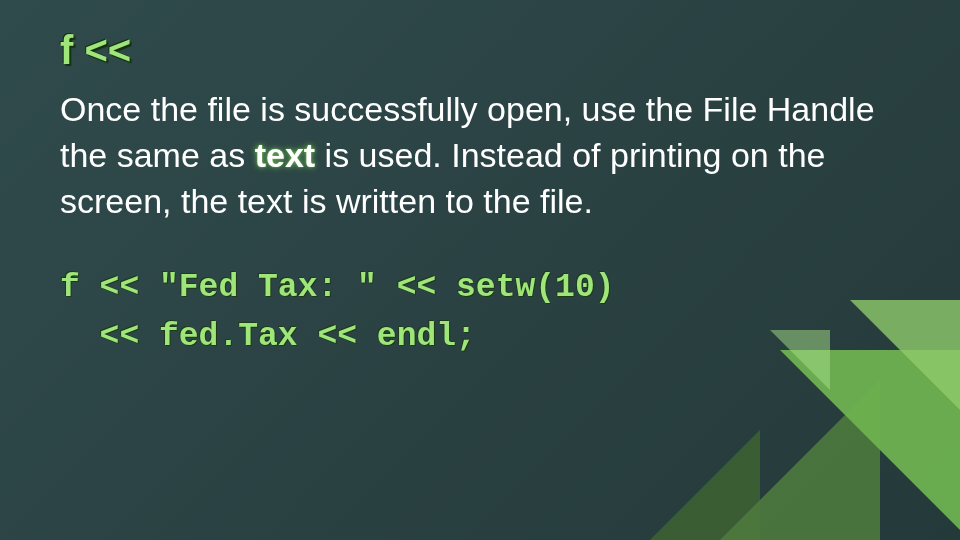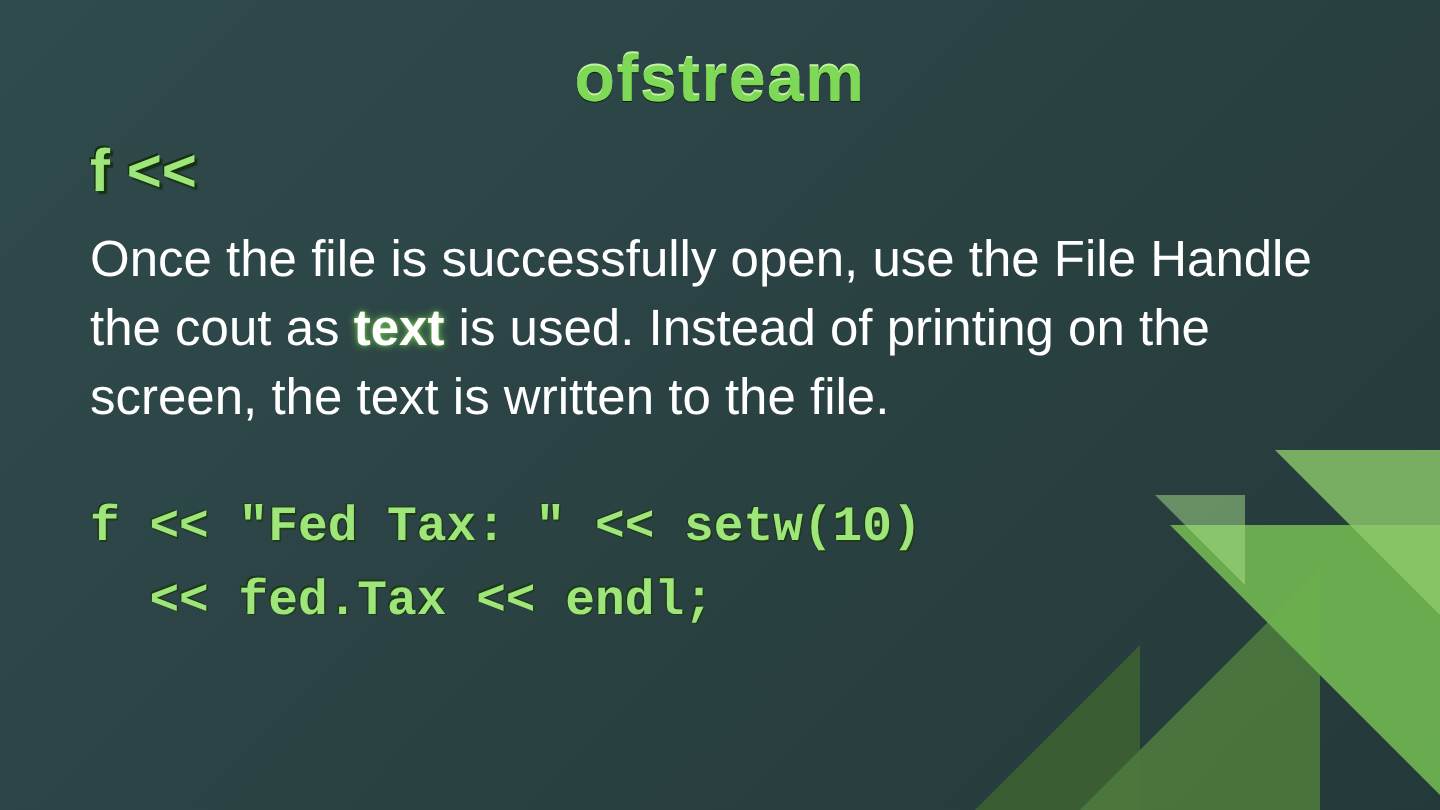--- a/index.html
+++ b/index.html
@@ -56,26 +56,25 @@
   .t2{right:80px;bottom:-20px;border-width:0 0 180px 180px;border-color:transparent transparent #4e7a3d transparent;opacity:.9;}
   .t3{right:-10px;bottom:120px;border-width:0 120px 120px 0;border-color:transparent #8fcb6b transparent transparent;opacity:.8;}
   .t4{right:200px;bottom:0;border-width:0 0 110px 110px;border-color:transparent transparent #3e6033 transparent;opacity:.9;}
   .t5{right:130px;bottom:150px;border-width:0 60px 60px 0;border-color:transparent #a9df8a transparent transparent;opacity:.5;}
 </style>
 </head>
 <body>
 
 <div class="slide">
 
-  <h1 class="title">ofstream</h1>
 
   <div class="subhead">f &lt;&lt;</div>
 
   <p class="body">
-    <span>Once the file is successfully open, use the File Handle the cout as </span><span class="kw">text</span><span> is used. Instead of printing on the screen, the text is written to the file.</span>
+    <span>Once the file is successfully open, use the File Handle the same as </span><span class="kw">text</span><span> is used. Instead of printing on the screen, the text is written to the file.</span>
   </p>
 
   <div class="code"><span>f &lt;&lt; "Fed Tax: " &lt;&lt; setw(10)</span>
 <span>  &lt;&lt; fed.Tax &lt;&lt; endl;</span></div>
 
   <div class="deco">
     <div class="tri t4"></div>
     <div class="tri t2"></div>
     <div class="tri t1"></div>
     <div class="tri t3"></div>

